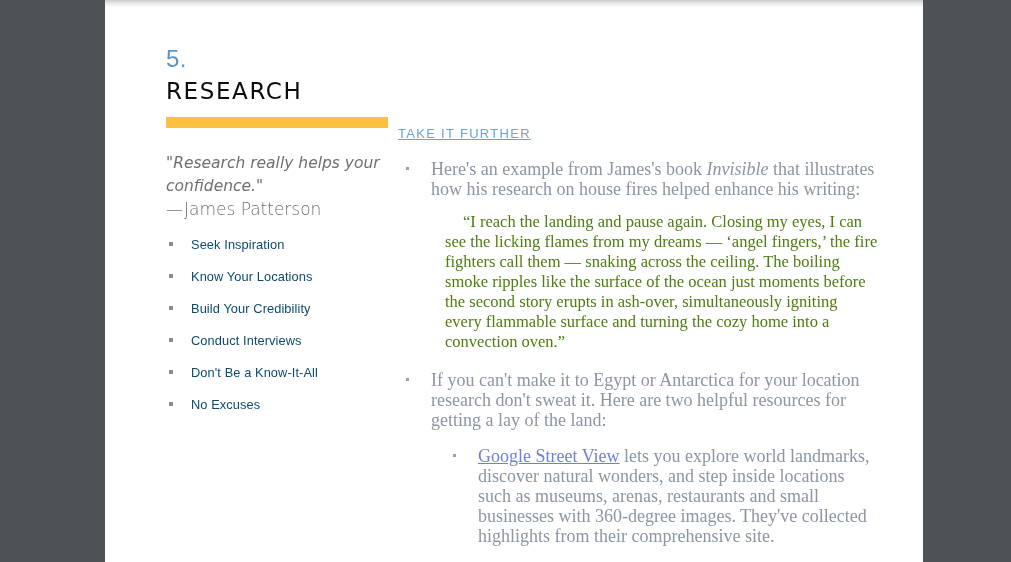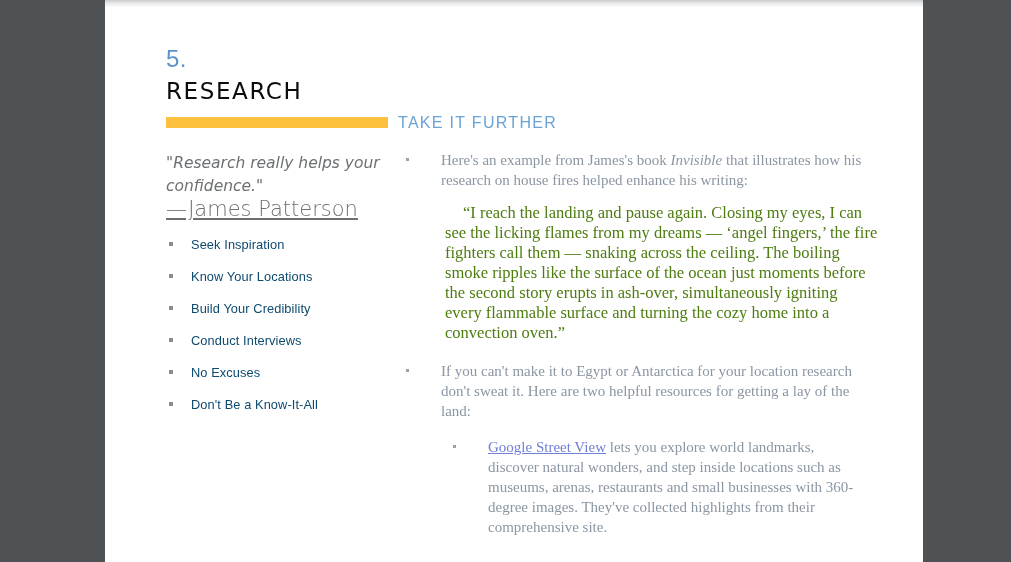--- a/index.html
+++ b/index.html
@@ -95,26 +95,25 @@
     font-style: italic;
     font-size: 15.5px;
     font-weight: 300;
     color: #6d7073;
     line-height: 23px;
     margin: 0;
   }
 
   .quote-attrib {
     font-family: "DejaVu Sans", sans-serif;
-    font-size: 21px;
+    font-size: 17px;
     font-weight: 300;
     color: #6d7073;
     line-height: 23px;
     margin: 0;
-    text-decoration: underline;
   }
 
   .subchapters-heading {
     margin-top: 30px;
     font-family: "Liberation Sans", sans-serif;
     font-size: 13.5px;
     font-weight: 400;
     letter-spacing: 1.2px;
     color: #6aa3d5;
   }
@@ -149,48 +148,49 @@
   
   .right-col {
     position: absolute;
     left: 293px;
     top: 110px;
     width: 480px;
   }
 
   .section-heading {
     font-family: "Liberation Sans", sans-serif;
-    font-size: 16px;
+    font-size: 13px;
     font-weight: 400;
     letter-spacing: 1.3px;
     color: #6aa3d5;
-    margin: 4px 0 18px 0;
+    margin: 16px 0 18px 0;
+    text-decoration: underline;
   }
 
   .body-bullet {
     position: relative;
     padding-left: 33px;
     margin-bottom: 13px;
   }
 
   .body-bullet > .li-bullet {
     position: absolute;
     left: 8px;
     top: 8px;
     width: 3px;
     height: 3px;
     background: #9aa3ad;
   }
 
   .body-text {
     font-family: "Liberation Serif", serif;
-    font-size: 15px;
+    font-size: 18px;
     color: #8b96a3;
     line-height: 20px;
-    margin: 10px;
+    margin: 0;
   }
 
   .body-text em {
     font-style: italic;
   }
 
   .pullquote {
     font-family: "Liberation Serif", serif;
     font-size: 16.5px;
     color: #4d7c0f;
@@ -260,25 +260,25 @@
           <li class="subchapter-item">
             <span class="li-bullet"></span>
             <span>Build Your Credibility</span>
           </li>
           <li class="subchapter-item">
             <span class="li-bullet"></span>
             <span>Conduct Interviews</span>
           </li>
           <li class="subchapter-item">
             <span class="li-bullet"></span>
+            <span>Don't Be a Know-It-All</span>
+          </li>
+          <li class="subchapter-item">
+            <span class="li-bullet"></span>
             <span>No Excuses</span>
-          </li>
-          <li class="subchapter-item">
-            <span class="li-bullet"></span>
-            <span>Don't Be a Know-It-All</span>
           </li>
         </ul>
       </div>
 
       <div class="right-col">
 
         <div class="section-heading">TAKE IT FURTHER</div>
 
         <div class="body-bullet">
           <span class="li-bullet"></span>

